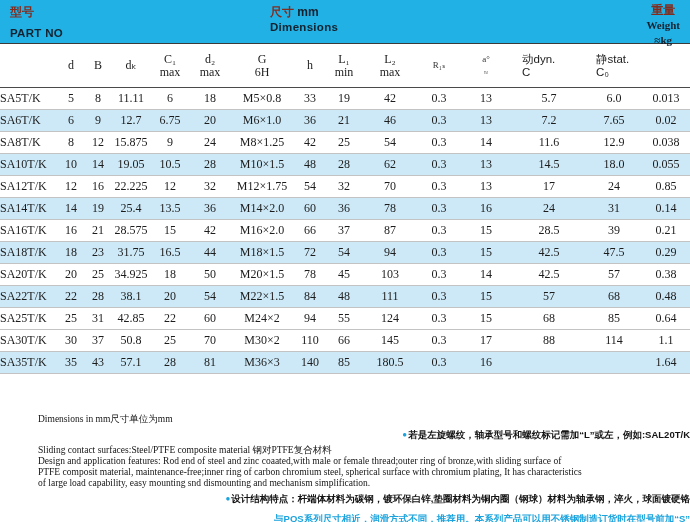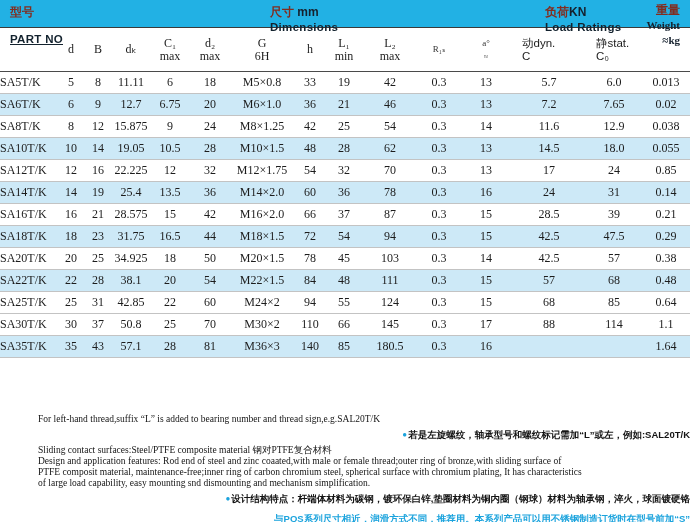--- a/index.html
+++ b/index.html
@@ -2,30 +2,30 @@
 <html><head>
 <meta charset="utf-8">
 <style>
   html,body{margin:0;padding:0;background:#fff;}
   .page{
     position:relative;width:690px;height:522px;background:#ffffff;
     font-family:"Liberation Serif","DejaVu Serif","DejaVu Sans",serif;
     color:#1c1c1c;overflow:hidden;
   }
   
-  .band{position:relative;width:690px;height:28px;background:#22b1e4;border-bottom:1px solid #3a3a3a;box-sizing:border-box;}
+  .band{position:relative;width:690px;height:44px;background:#22b1e4;border-bottom:1px solid #3a3a3a;box-sizing:border-box;}
   .band .grp{position:absolute;top:5px;line-height:15px;}
   .band .zh{font-size:12px;font-weight:bold;color:#822c1e;font-family:"Liberation Sans","DejaVu Sans",sans-serif;}
   .band .zh .unit{color:#15212e;}
   .band .en{font-size:11.5px;color:#13222e;font-family:"Liberation Sans","DejaVu Sans",sans-serif;font-weight:bold;letter-spacing:.3px;}
   .grp-part{left:10px;}
-  .grp-part .en{margin-top:12px;text-decoration:underline;}
+  .grp-part .en{margin-top:6px;}
   .grp-dims{left:270px;}
   .grp-load{left:545px;}
-  .grp-weight{right:10px;text-align:right;top:3px !important;line-height:13px;}
+  .grp-weight{right:10px;text-align:center;top:3px !important;line-height:13px;}
   .grp-weight .en-serif{font-family:"Liberation Serif","DejaVu Serif",serif;font-size:11px;color:#15212e;font-weight:bold;}
   
   table{border-collapse:collapse;table-layout:fixed;width:690px;}
   thead th{
     height:43px;vertical-align:middle;text-align:center;font-weight:normal;
     border-bottom:1px solid #4a4a4a;padding:0;font-size:12px;
     font-family:"Liberation Serif","DejaVu Sans",serif;background:#fff;
   }
   th .ct,th .cb{display:block;line-height:13px;}
   th.small .ct{font-size:9px;color:#333;}
@@ -52,24 +52,20 @@
 
   <div class="band">
     <div class="grp grp-part">
       <div class="zh">型号</div>
       <div class="en">PART NO</div>
     </div>
     <div class="grp grp-dims">
       <div class="zh"><span>尺寸</span> <span class="unit">mm</span></div>
       <div class="en">Dimensions</div>
     </div>
-    <div class="grp grp-load">
-      <div class="zh"><span>负荷</span><span class="unit">KN</span></div>
-      <div class="en">Load Ratings</div>
-    </div>
     <div class="grp grp-weight">
       <div class="zh">重量</div>
       <div class="en-serif">Weight</div>
       <div class="en-serif">≈kg</div>
     </div>
   </div>
 
   <table>
     <colgroup>
       <col style="width:58px">
@@ -364,21 +360,21 @@
           <td>0.3</td>
           <td>16</td>
           <td></td>
           <td></td>
           <td>1.64</td>
         </tr>
       </tbody>
   </table>
 
   <div class="notes" id="notes">
-      <div class="note nb"><span>For left-hand thread,suffix “L” is added to bearing number and thread sign,e.g.SAL20T/K</span></div>
+      <div class="note nb"><span>Dimensions in mm尺寸单位为mm</span></div>
       <div class="note zh"><span class="bullet">●</span><span>若是左旋螺纹，轴承型号和螺纹标记需加“L”或左，例如:SAL20T/K</span></div>
       <div class="note nb"><span>Sliding contact surfaces:Steel/PTFE composite material 钢对PTFE复合材料</span></div>
       <div class="note nb"><span>Design and application features: Rod end of steel and zinc coaated,with male or female thread;outer ring of bronze,with sliding surface of</span></div>
       <div class="note nb"><span>PTFE composit material, maintenance-free;inner ring of carbon chromium steel, spherical surface with chromium plating, It has characteristics</span></div>
       <div class="note nb"><span>of large load capability, easy mounting snd dismounting and  mechanism simplification.</span></div>
       <div class="note zh"><span class="bullet">●</span><span>设计结构特点：杆端体材料为碳钢，镀环保白锌,垫圈材料为铜内圈（钢球）材料为轴承钢，淬火，球面镀硬铬</span></div>
       <div class="note nb zh blue"><span>与POS系列尺寸相近，润滑方式不同，推荐用。本系列产品可以用不锈钢制造订货时在型号前加“S”</span></div>
     </div>
 </div>
 

